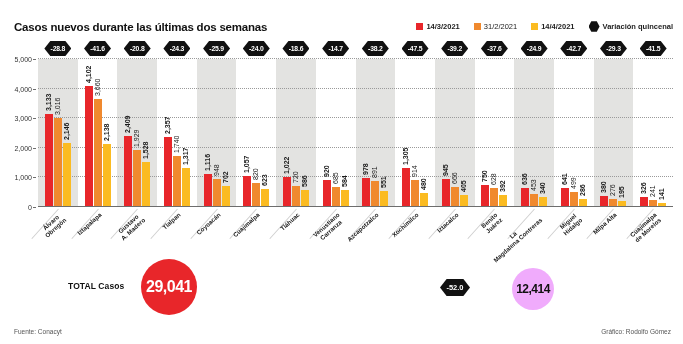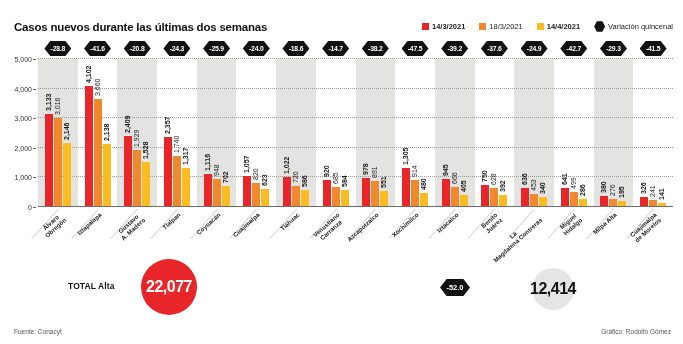--- a/index.html
+++ b/index.html
@@ -28,21 +28,21 @@
   }
   .legend-item { display:flex; align-items:center; gap:3px; }
   .legend-swatch { width:7px; height:7px; display:block; }
   .legend-label { font-weight:bold; white-space:nowrap; }
   .legend-label.thin { font-weight:normal; }
   .legend-hex {
     width:11px; height:11px; background:#111;
     clip-path:polygon(25% 2%,75% 2%,100% 50%,75% 98%,25% 98%,0% 50%);
     display:block;
   }
-  .legend-var { font-weight:normal; white-space:nowrap; }
+  .legend-var { font-weight:bold; white-space:nowrap; }
 
   
   .plot {
     position:absolute;
     left:38px; top:59px;
     width:635px; height:148px;
   }
   .bands { position:absolute; inset:0; display:flex; }
   .band { height:100%; }
   .band.shaded { background:#e3e3e1; }
@@ -119,21 +119,21 @@
     position:absolute; left:68px; top:26px;
     font-size:8.5px; font-weight:bold; color:#111; letter-spacing:0.1px;
   }
   .circle {
     position:absolute; border-radius:50%;
     display:flex; align-items:center; justify-content:center;
     font-weight:bold; letter-spacing:-0.5px;
   }
   .c-red    { left:141px; top:4px;  width:56px; height:56px; background:#E8262A; color:#fff; font-size:16px; }
   .c-orange { left:325px; top:9px;  width:48px; height:48px; background:#F0892E; color:#111; font-size:13.5px; }
-  .c-yellow { left:532px; top:13px; width:42px; height:42px; background:#e5e5e5; color:#111; font-size:16px; }
+  .c-yellow { left:512px; top:13px; width:42px; height:42px; background:#f0abfc; color:#111; font-size:12px; }
   .total-hex {
     position:absolute; left:440px; top:24px;
     width:30px; height:17px; background:#111;
     clip-path:polygon(22% 0%,78% 0%,100% 50%,78% 100%,22% 100%,0% 50%);
     color:#fff; font-size:7.5px; font-weight:bold;
     display:flex; align-items:center; justify-content:center;
   }
 
   
   .source {
@@ -152,21 +152,21 @@
 
   <div class="title">Casos nuevos durante las últimas dos semanas</div>
 
   <div class="legend" id="legend">
       <div class="legend-item">
         <span class="legend-swatch" style="background: rgb(232, 38, 42);"></span>
         <span class="legend-label">14/3/2021</span>
       </div>
       <div class="legend-item">
         <span class="legend-swatch" style="background: rgb(240, 137, 46);"></span>
-        <span class="legend-label thin">18/3/2021</span>
+        <span class="legend-label thin">31/2/2021</span>
       </div>
       <div class="legend-item">
         <span class="legend-swatch" style="background: rgb(251, 187, 33);"></span>
         <span class="legend-label">14/4/2021</span>
       </div>
       <div class="legend-item">
         <span class="legend-hex"></span>
         <span class="legend-var">Variación quincenal</span>
       </div>
     </div>
@@ -537,22 +537,22 @@
         <div class="tickline"></div>
         <div class="xlab">Milpa Alta</div>
       </div>
       <div class="xcell" style="width: 6.25%;">
         <div class="tickline"></div>
         <div class="xlab">Cuajimalpa<br>de Morelos</div>
       </div>
     </div>
 
   <div class="totals">
-    <div class="total-label">TOTAL Alta</div>
-    <div class="circle c-red">22,077</div>
+    <div class="total-label">TOTAL Casos</div>
+    <div class="circle c-red">29,041</div>
     <div class="total-hex">-52.0</div>
     <div class="circle c-yellow">12,414</div>
   </div>
 
   <div class="source">Fuente: Conacyt</div>
   <div class="credit">Gráfico: Rodolfo Gómez</div>
 
 </div>
 
 </body></html>

